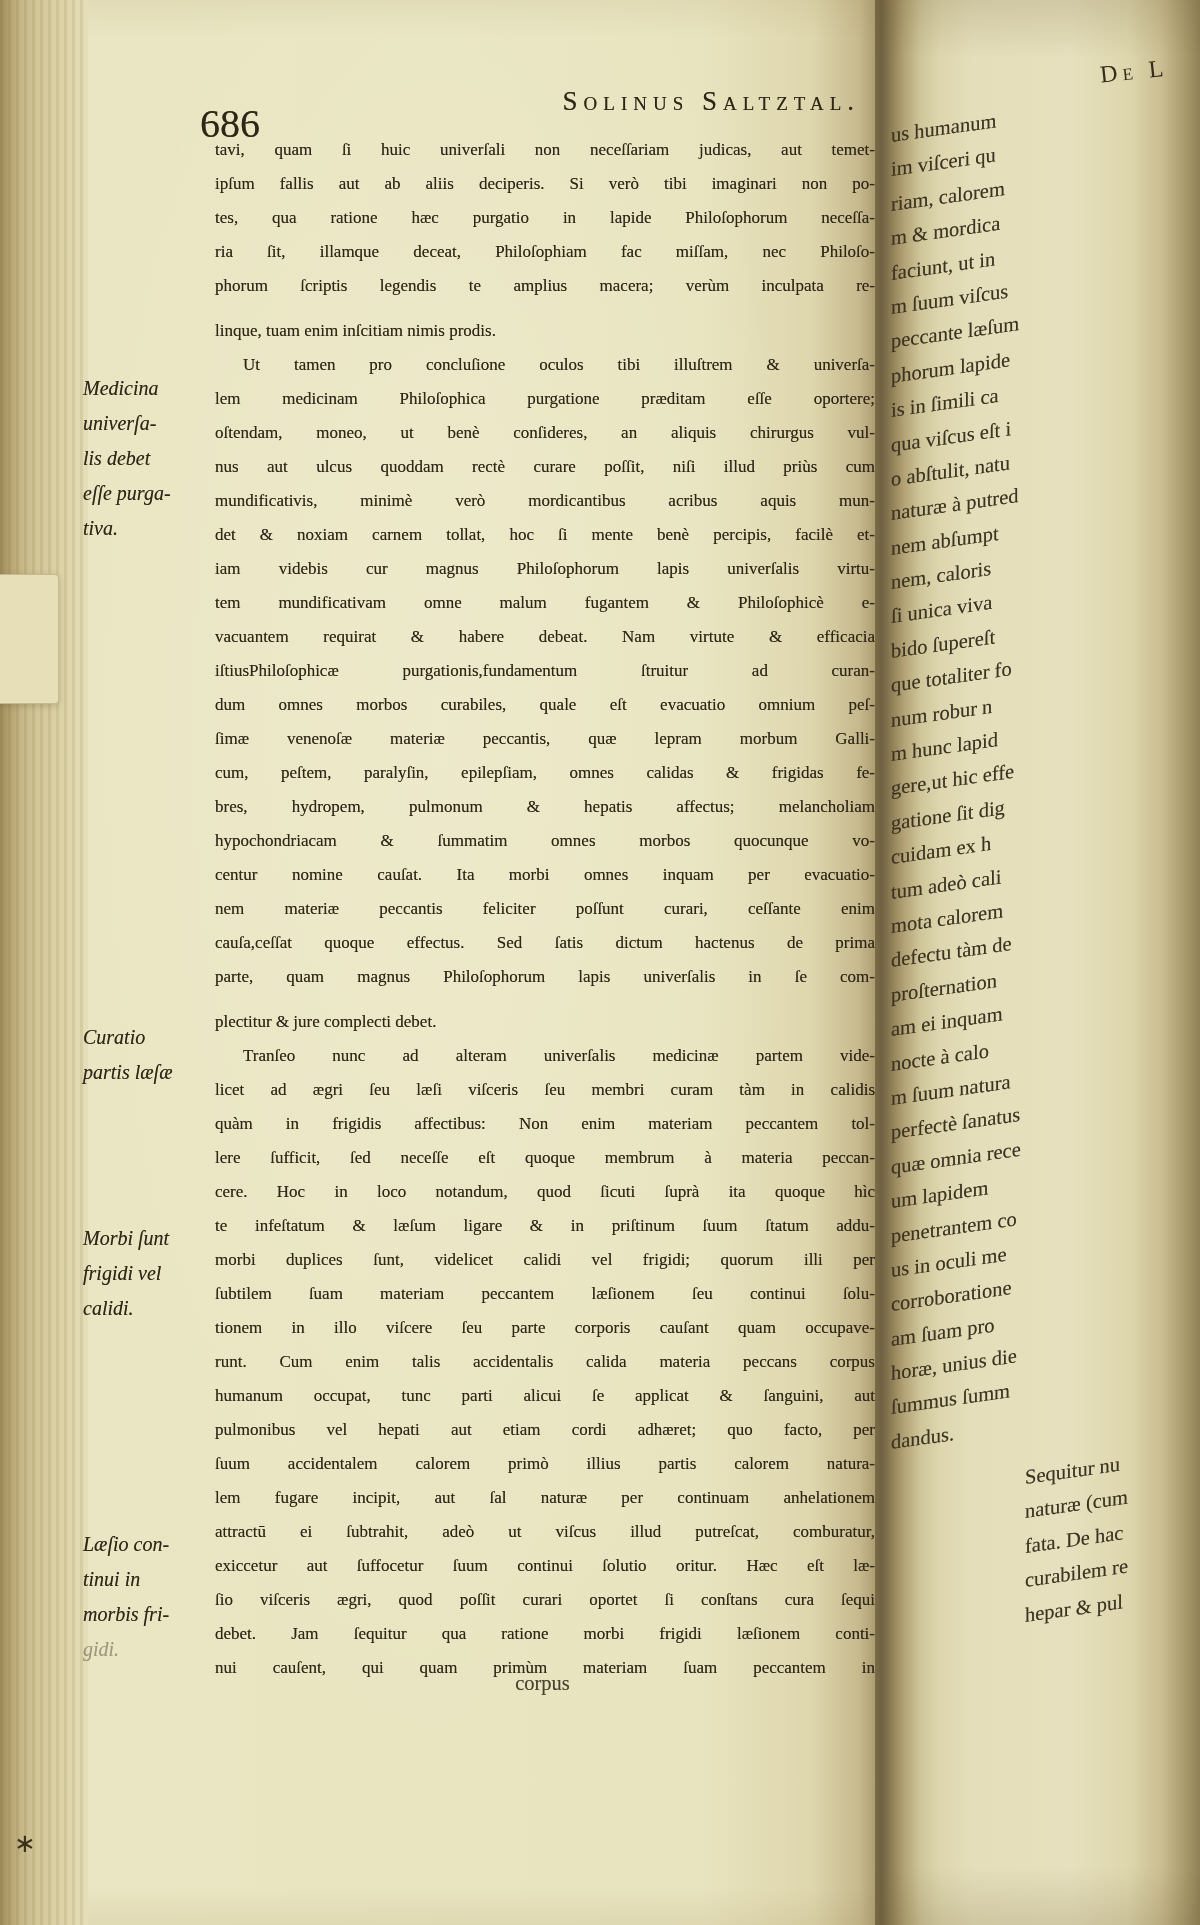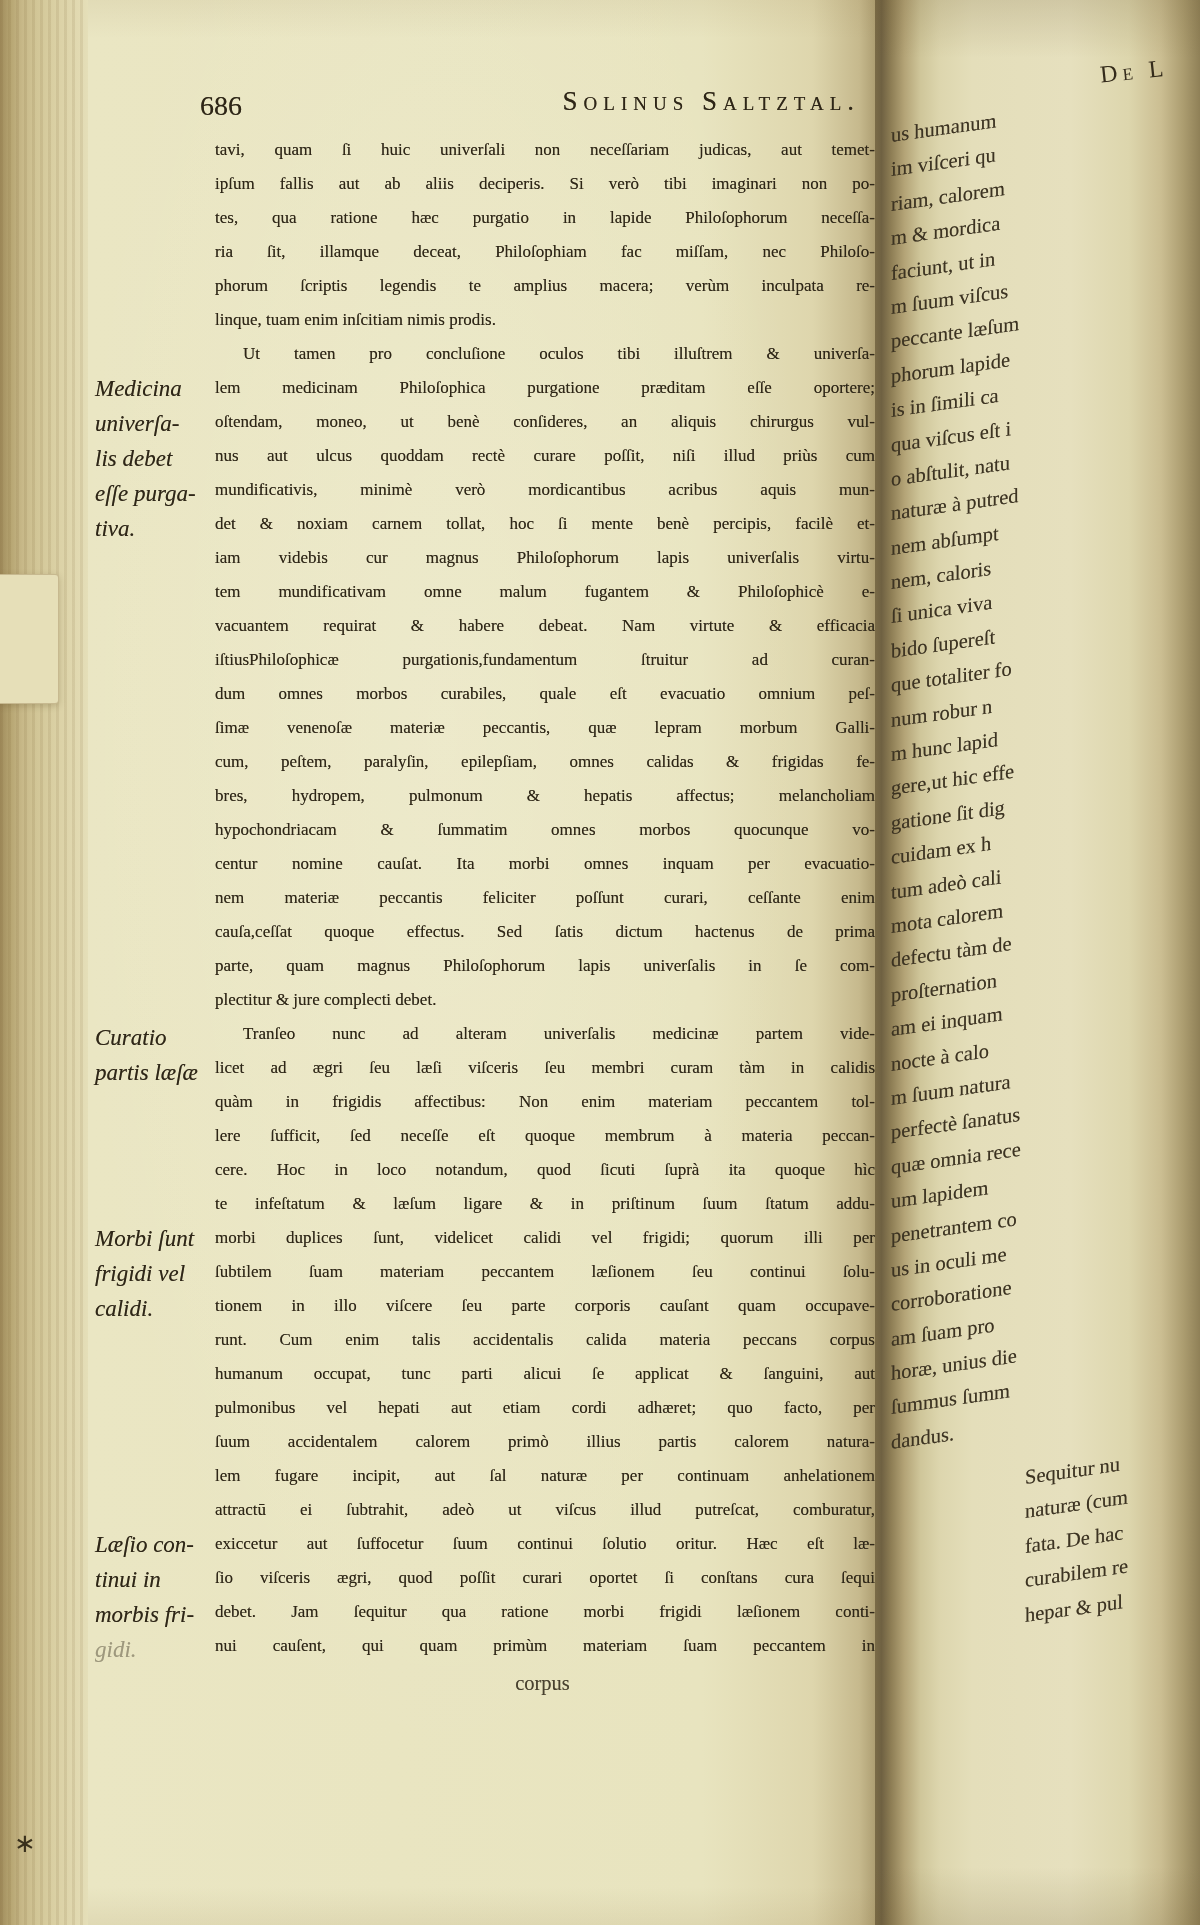--- a/index.html
+++ b/index.html
@@ -21,43 +21,43 @@
   }
   
   .page-left{
     position:absolute;left:88px;top:0;width:787px;height:1925px;
     background:
       radial-gradient(ellipse at 45% 38%, rgba(255,255,248,.18), rgba(0,0,0,0) 62%),
       linear-gradient(180deg, rgba(150,125,75,.10) 0%, rgba(0,0,0,0) 2%, rgba(0,0,0,0) 98%, rgba(150,125,75,.12) 100%),
       linear-gradient(90deg,#eae6c3 0%,#e8e4bf 78%,#ded6ad 92%,#c6b98d 98%,#ae9f73 100%);
   }
   .pagenum{
-    position:absolute;left:200px;top:90px;font-size:28px;
+    position:absolute;left:200px;top:100px;font-size:40px;
     text-shadow:0 0 .5px rgba(46,38,23,.6);
   }
   .header{
     position:absolute;left:260px;top:86px;width:600px;text-align:right;
     font-variant:small-caps;font-size:27px;letter-spacing:6px;
     text-shadow:0 0 .5px rgba(46,38,23,.6);
   }
   .textblock{position:absolute;left:215px;top:133px;width:660px;}
   .line{
     height:34px;line-height:34px;font-size:17px;overflow:hidden;
     text-align:justify;text-align-last:justify;
     text-shadow:0 0 .5px rgba(46,38,23,.55);
   }
-  .p1 .line:last-child,.p2 .line:last-child{text-align-last:left;}
+  .p1 .line:last-child,.p2 .line:last-child{text-align-last:left;margin-top:11px;}
   .p2 .line:first-child,.p3 .line:first-child{text-indent:28px;}
   .catchword{
     position:absolute;left:215px;top:1672px;width:655px;text-align:center;
     font-size:20.5px;opacity:.85;text-shadow:0 0 .5px rgba(46,38,23,.5);
   }
   
   .sidenote{
-    position:absolute;left:95px;width:122px;font-style:italic;font-size:23px;
+    position:absolute;left:83px;width:122px;font-style:italic;font-size:20px;
     text-shadow:0 0 .5px rgba(46,38,23,.5);
   }
   .s-line{height:35px;line-height:35px;white-space:nowrap;overflow:visible;}
   .n1{top:371px}.n2{top:1020px}.n3{top:1221px}.n4{top:1527px}
   .n4 .s-line:last-child{opacity:.4;}
   
   .printer-mark{
     position:absolute;left:14px;top:1828px;font-size:26px;color:#39301c;
     font-family:"DejaVu Sans",sans-serif;
   }

